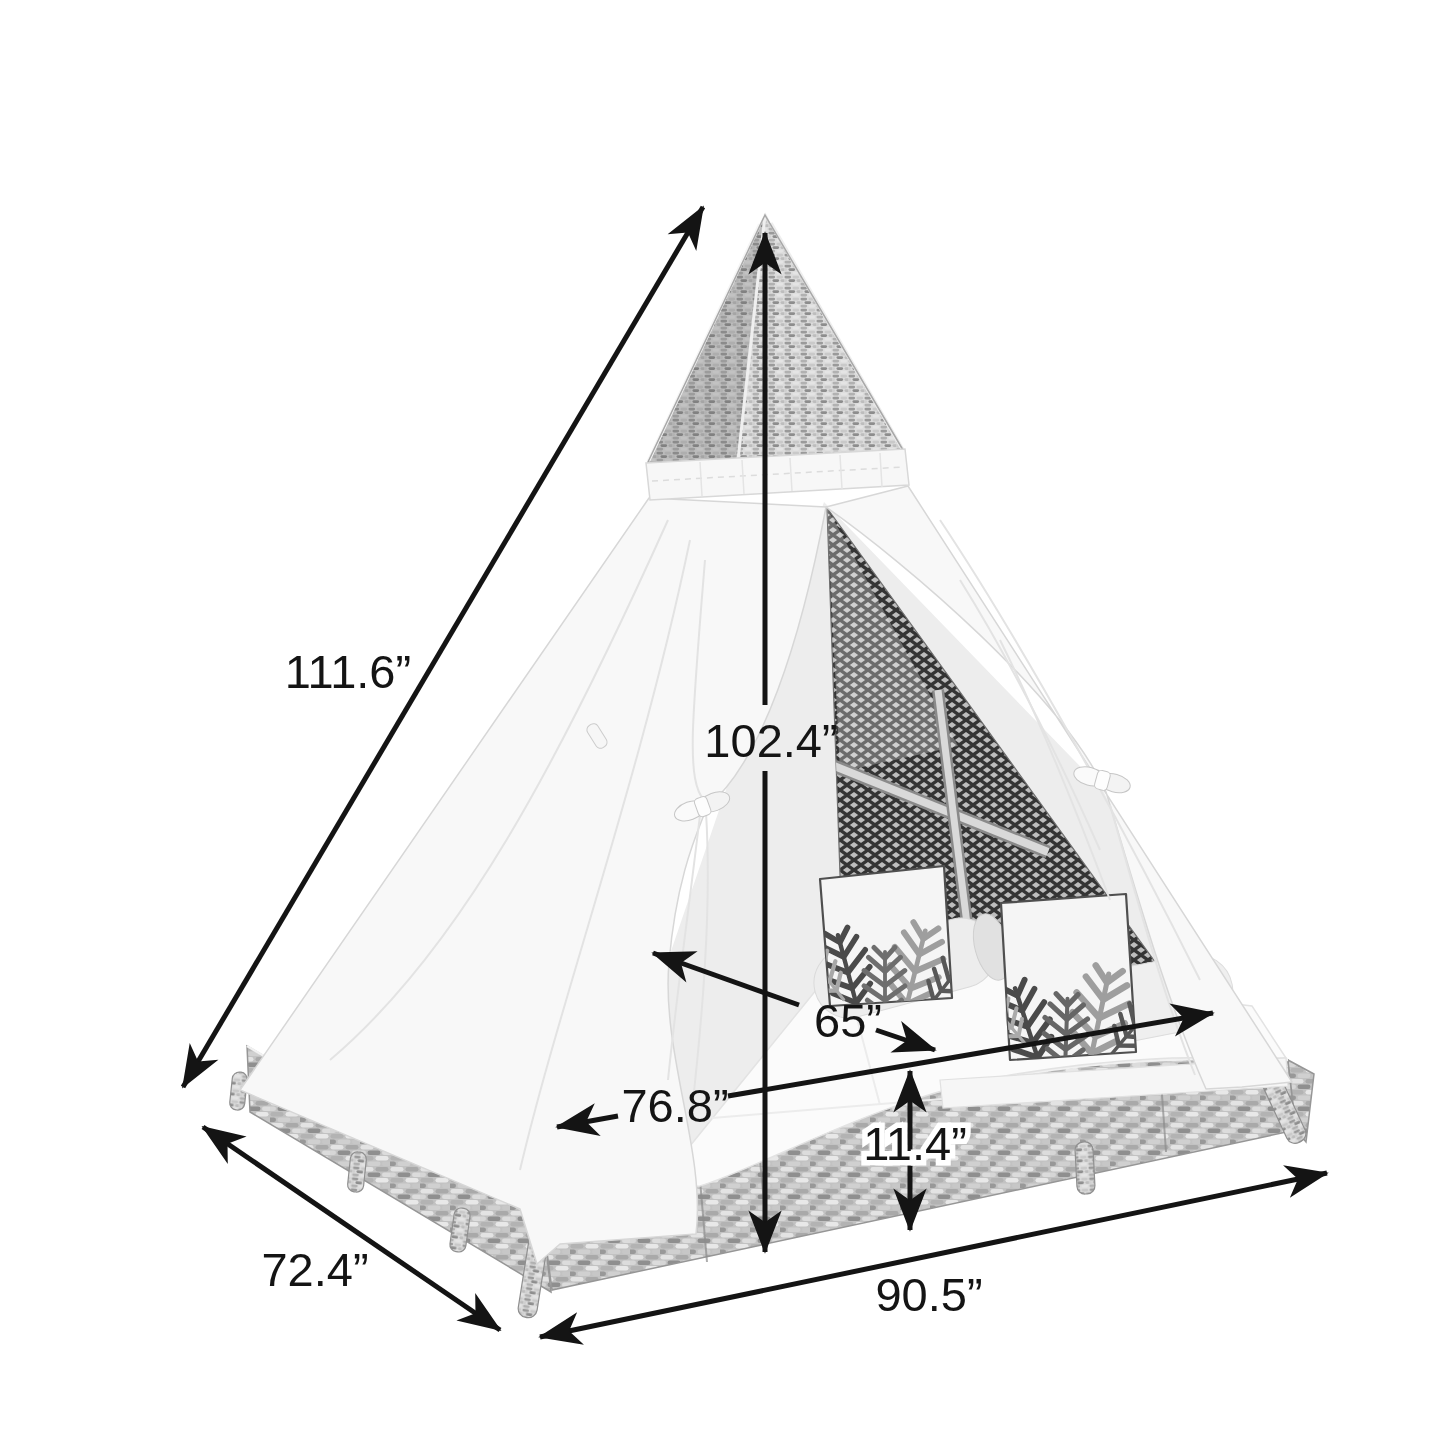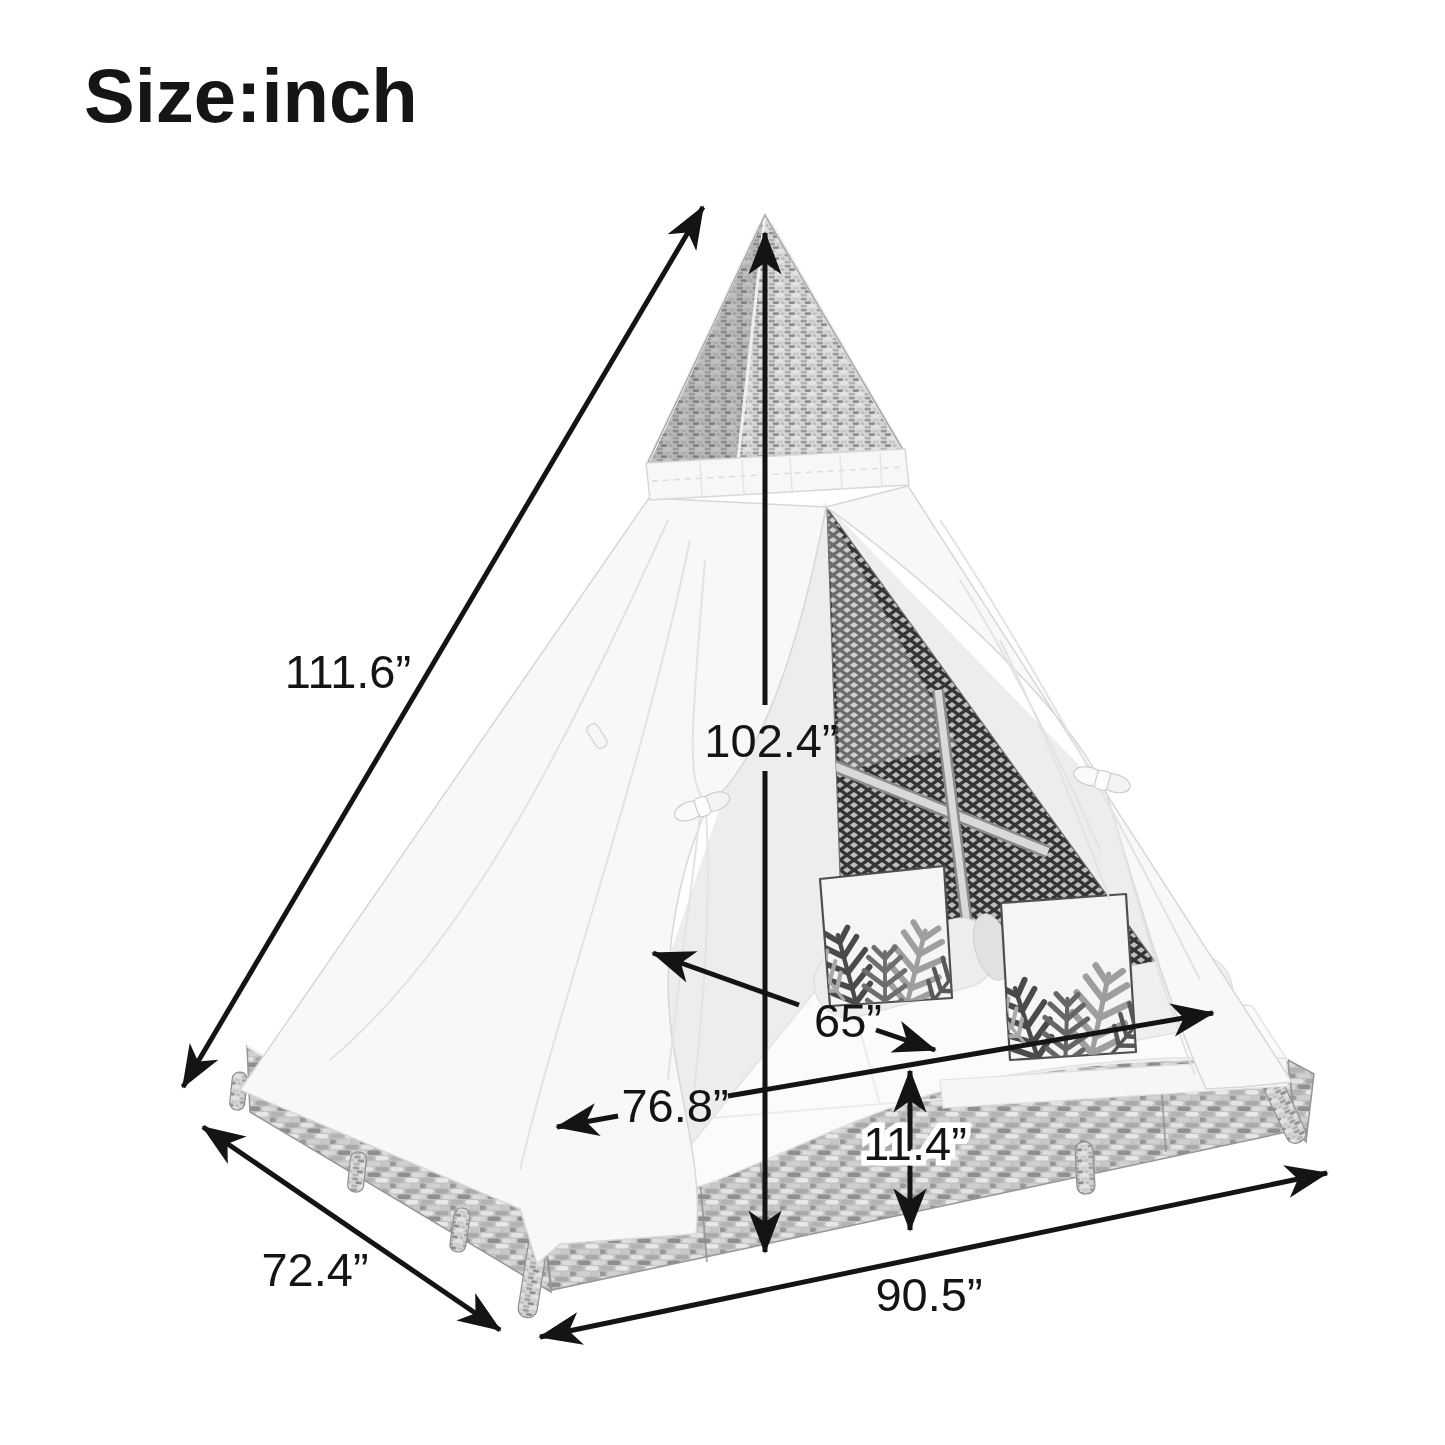--- a/index.html
+++ b/index.html
@@ -192,15 +192,14 @@
 
   <text class="lbl" x="348" y="688" text-anchor="middle">111.6”</text>
   <text class="lbl" x="771" y="757" text-anchor="middle">102.4”</text>
   <text class="lbl" x="848" y="1037" text-anchor="middle">65”</text>
   <text class="lbl" x="675" y="1122" text-anchor="middle">76.8”</text>
   <text class="lbl halo" x="915" y="1160" text-anchor="middle">11.4”</text>
   <text class="lbl" x="315" y="1286" text-anchor="middle">72.4”</text>
   <text class="lbl" x="929" y="1311" text-anchor="middle">90.5”</text>
 </svg>
 
-<div class="title">Size:inch</div>
 
 </div>
 
 </body></html>

